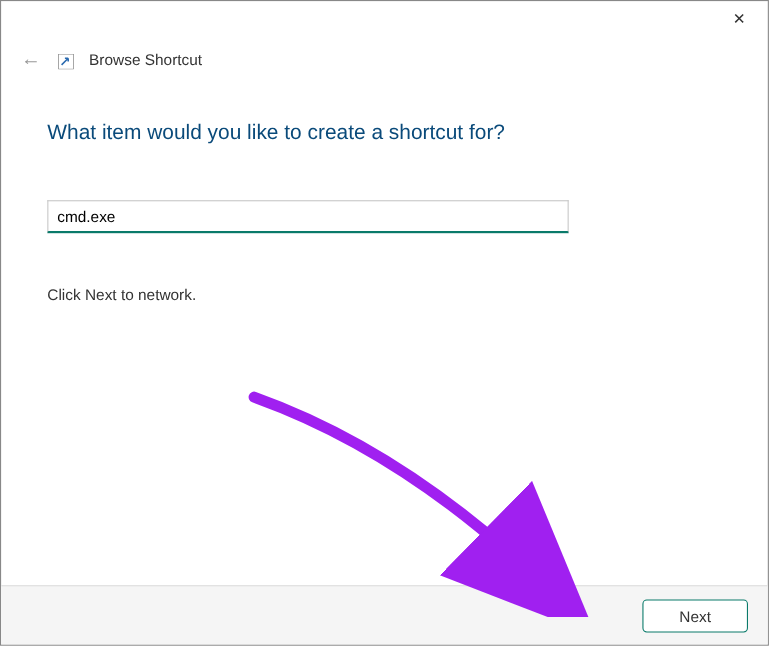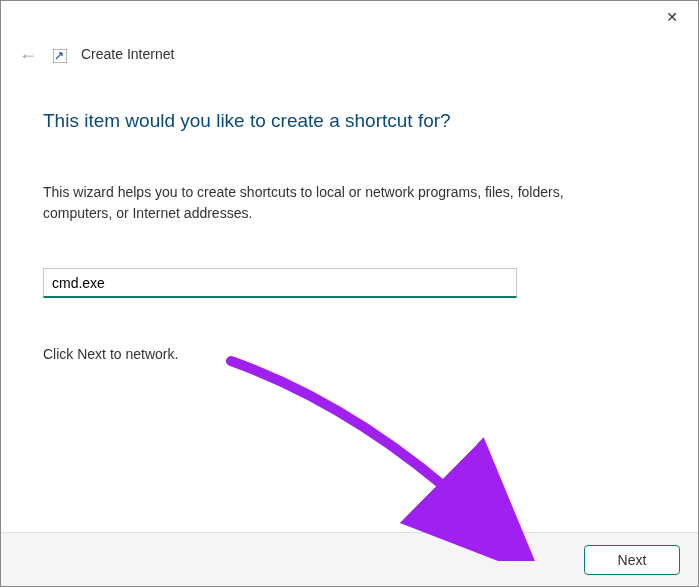--- a/index.html
+++ b/index.html
@@ -152,26 +152,25 @@
 <div class="header-row">
   <div class="back-arrow">
     <span>←</span>
   </div>
   <div class="header-icon">
     <svg width="14" height="14" viewBox="0 0 14 14">
       <rect x="0" y="0" width="14" height="14" fill="#fff" stroke="#555" stroke-width="0.8"></rect>
       <path d="M3 10 L9 4 M9 4 L6 4 M9 4 L9 7" stroke="#2a6ab0" stroke-width="1.4" fill="none"></path>
     </svg>
   </div>
-  <div class="header-title">Create Internet</div>
+  <div class="header-title">Browse Shortcut</div>
 </div>
 
 <div class="content">
-  <h1 class="main-heading">This item would you like to create a shortcut for?</h1>
-  <p class="description">This wizard helps you to create shortcuts to local or network programs, files, folders, computers, or Internet addresses.</p>
+  <h1 class="main-heading">What item would you like to create a shortcut for?</h1>
   <div class="input-row">
     <input type="text" class="location-input" value="cmd.exe" style="">
   </div>
   <p class="continue-text">Click Next to network.</p>
 </div>
 
 <svg class="annotation-arrow" width="320" height="210">
   <defs>
     <marker id="arrowhead" markerWidth="14" markerHeight="14" refX="8" refY="6" orient="auto">
       <polygon points="0 0, 14 6, 0 12" fill="#a020f0"></polygon>

